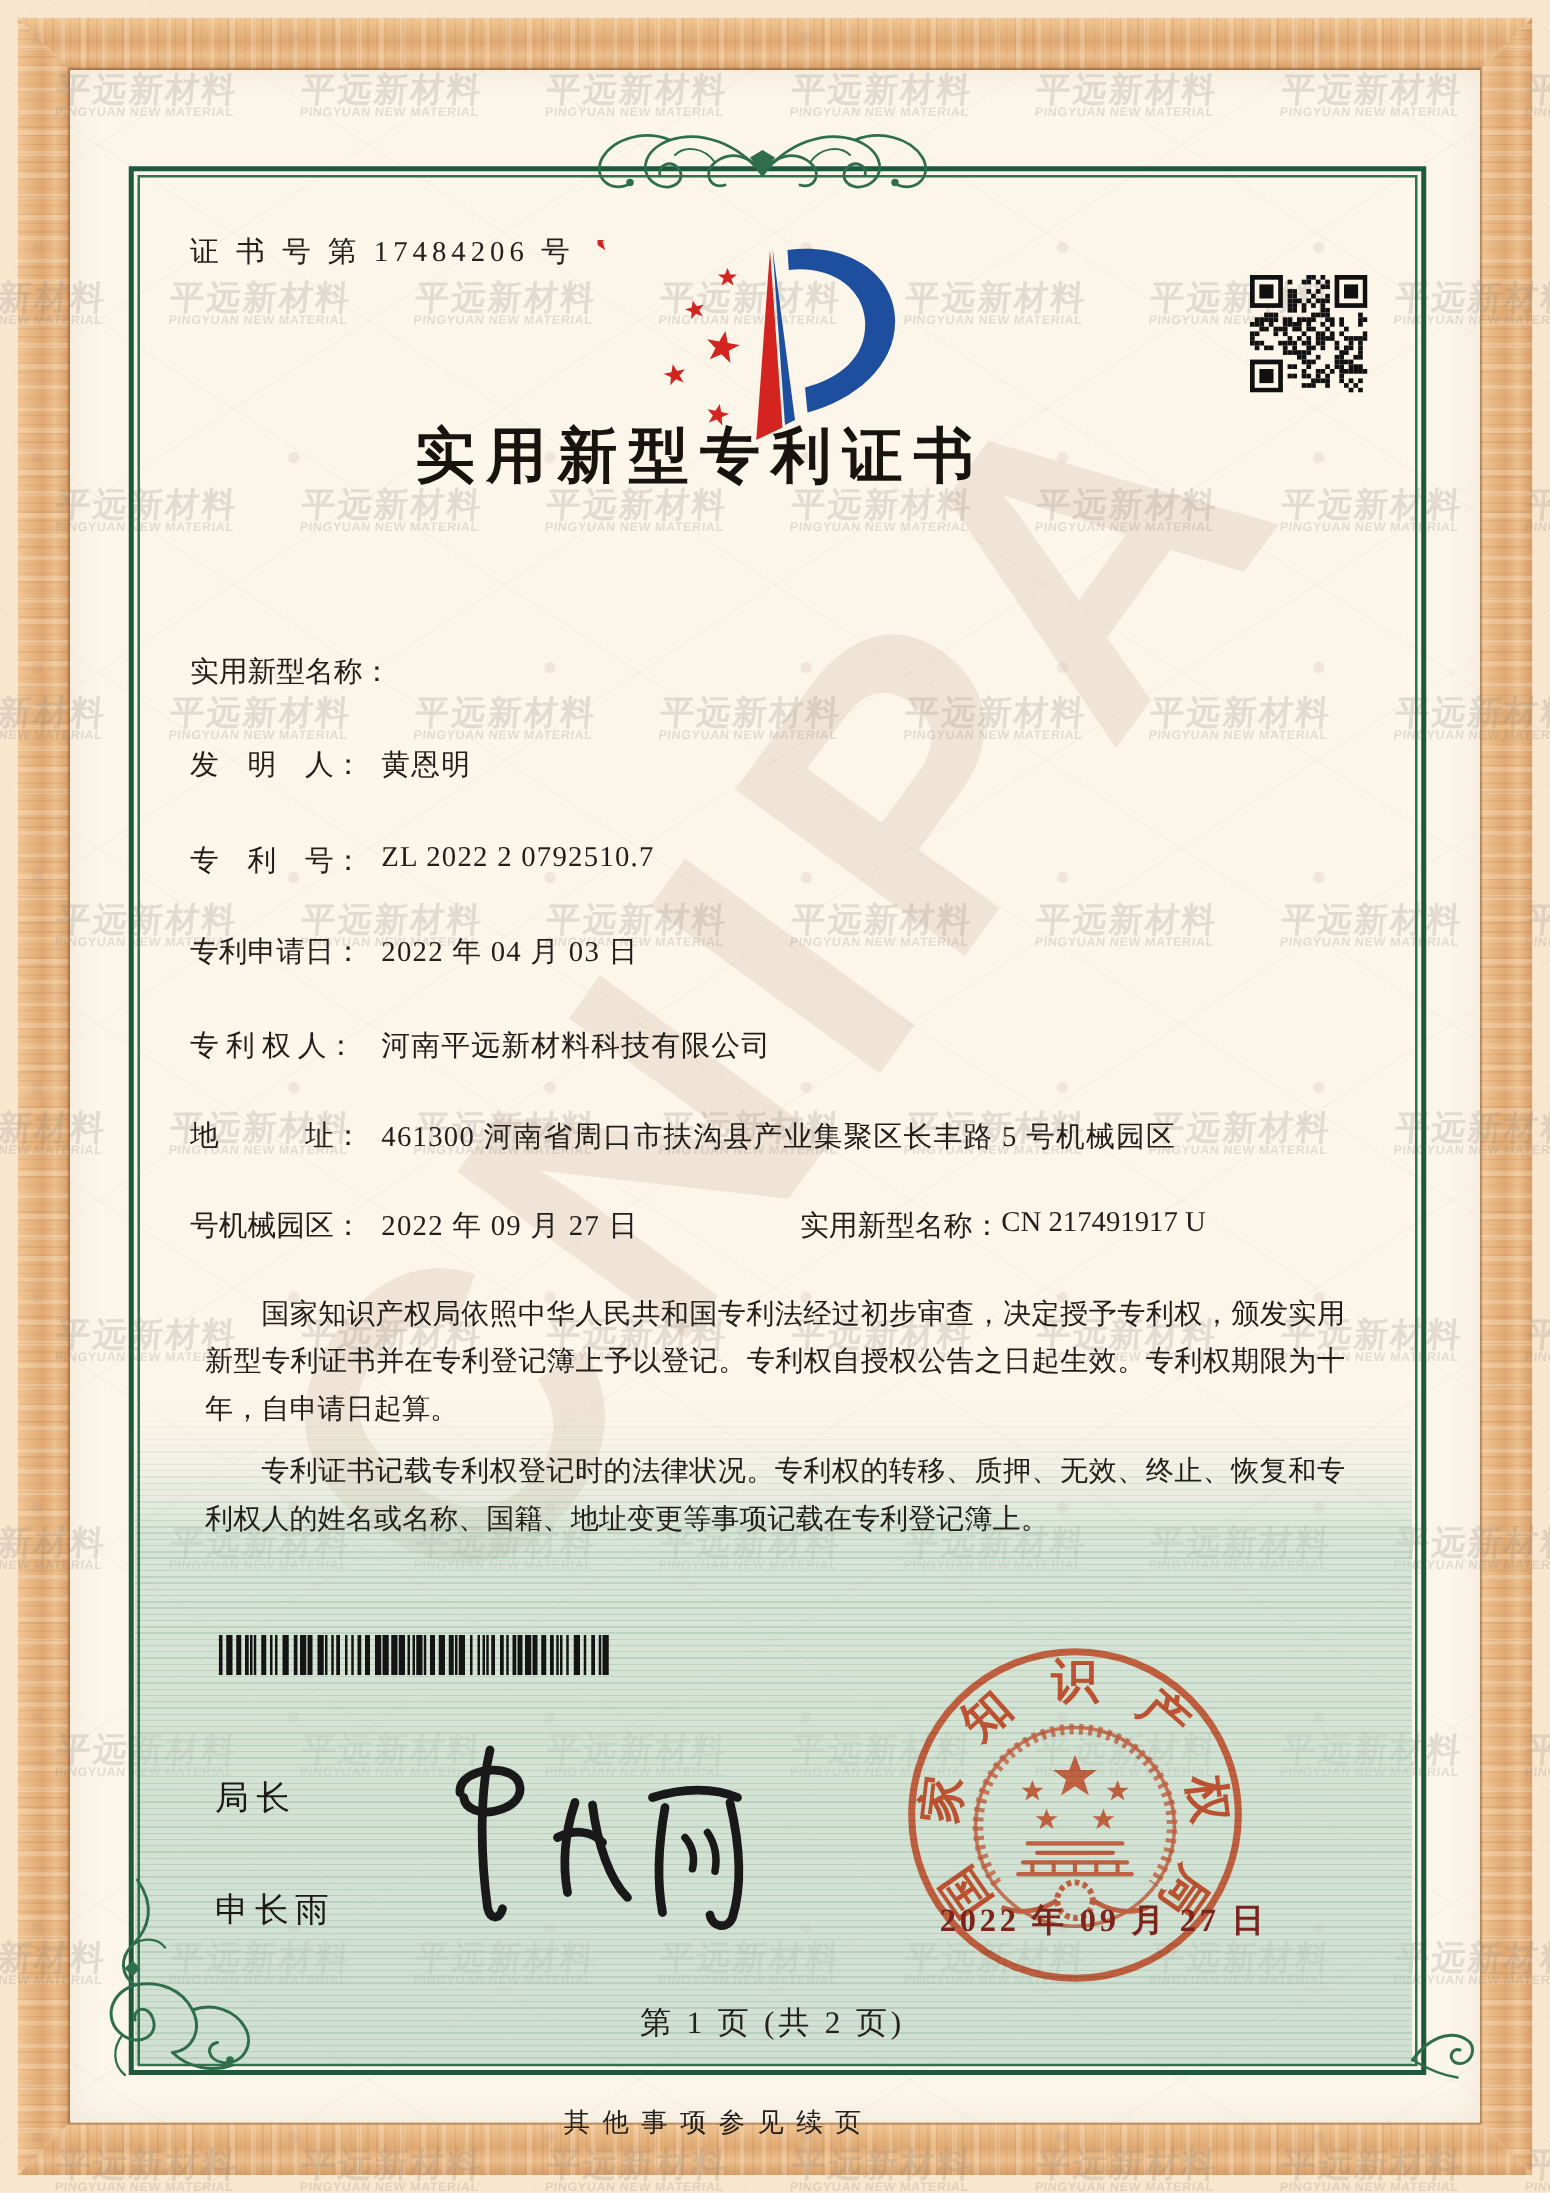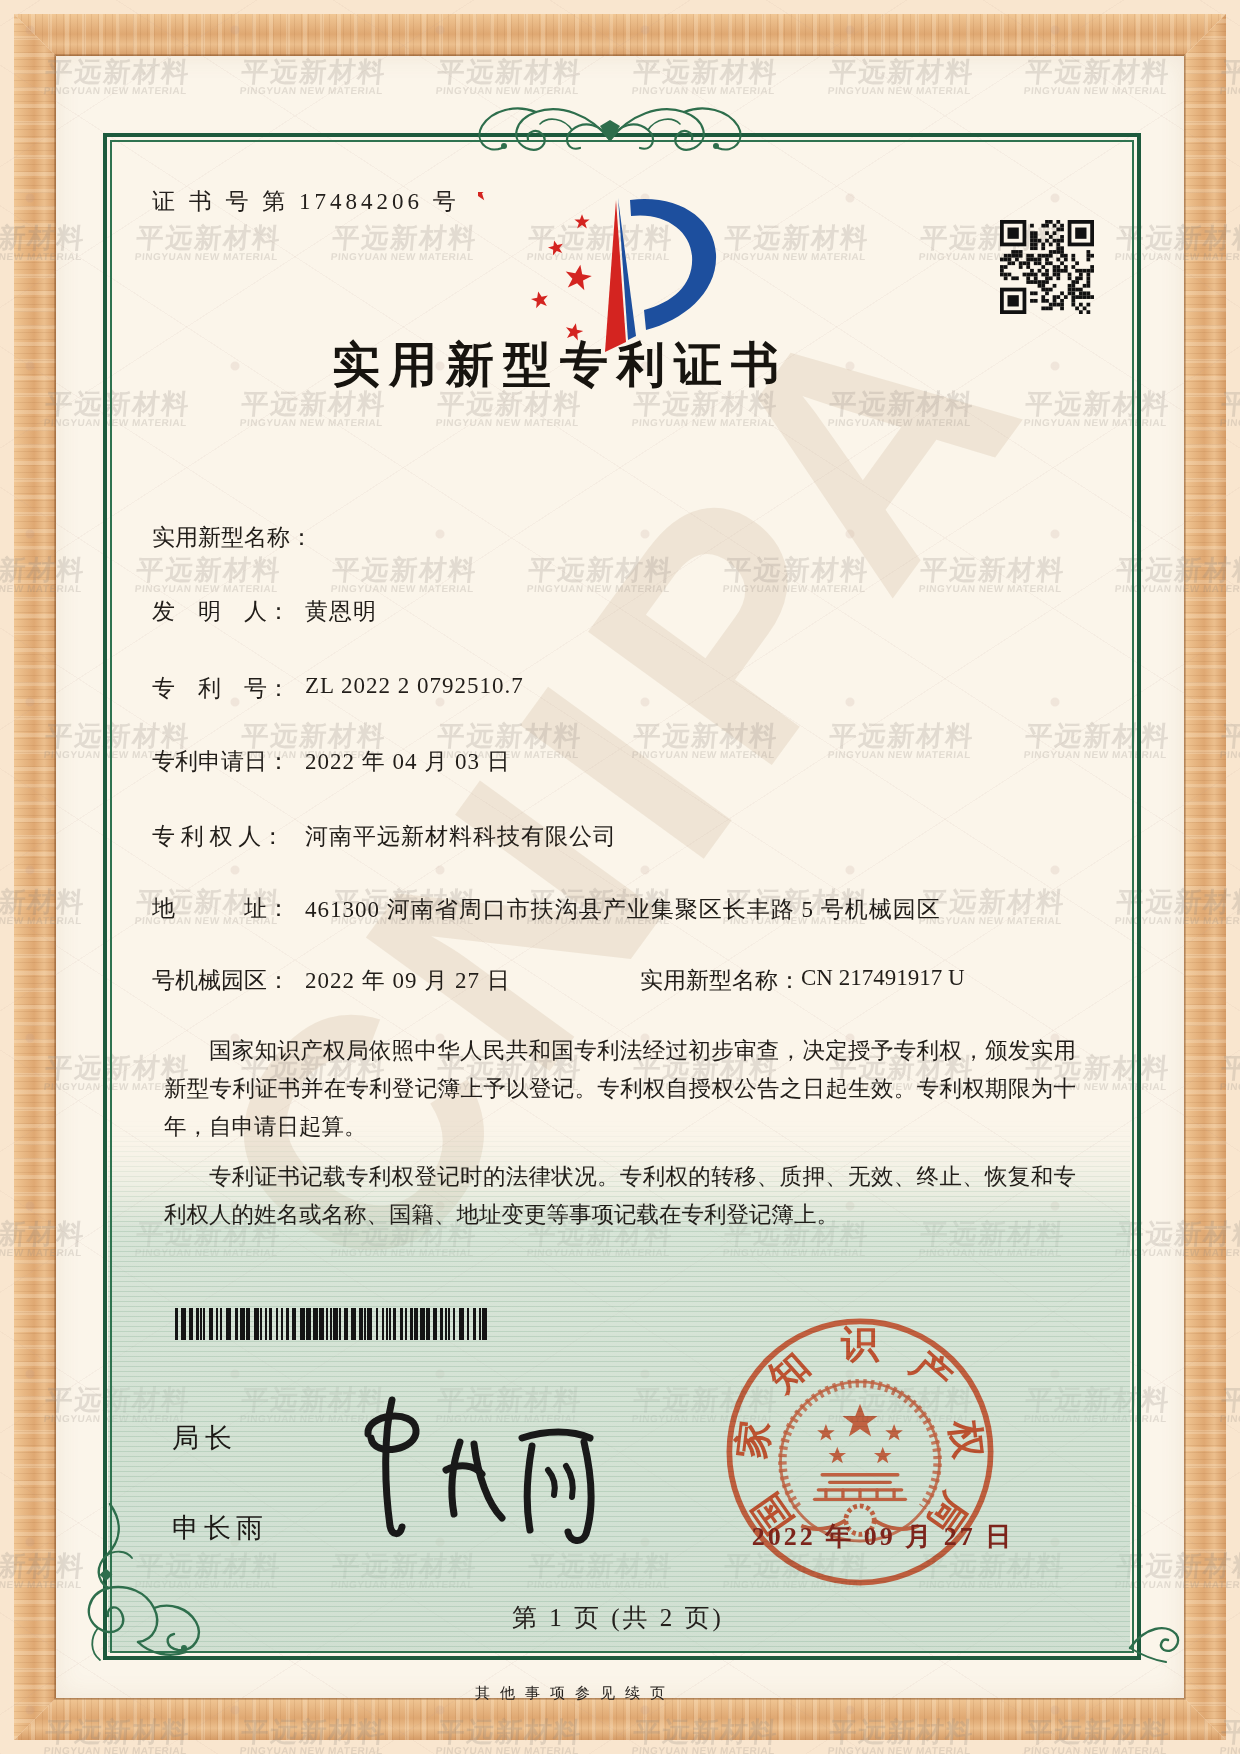--- a/index.html
+++ b/index.html
@@ -70,21 +70,21 @@
   .barcode{position:absolute;left:175px;top:1308px;width:314px;height:32px;}
   .sig-title{position:absolute;left:172px;top:1420px;font-size:27px;letter-spacing:6px;color:#1c1916;text-align:right;}
   .sig-name{position:absolute;left:172px;top:1466px;font-size:27px;letter-spacing:5px;color:#1c1916;margin-top:44px;}
   .handsig{position:absolute;left:352px;top:1386px;width:250px;height:165px;}
   .seal{position:absolute;left:718px;top:1310px;width:284px;height:284px;mix-blend-mode:multiply;opacity:.93;}
   .seal-date{position:absolute;left:883px;top:1519px;transform:translateX(-50%);white-space:nowrap;
       font-size:26px;font-weight:600;letter-spacing:3px;color:#7c241b;}
   .pagefoot{position:absolute;left:618px;top:1601px;transform:translateX(-50%);white-space:nowrap;
       font-size:25px;letter-spacing:3px;color:#24201d;}
   .contnote{position:absolute;left:575px;top:1684px;transform:translateX(-50%);white-space:nowrap;
-      font-size:15px;letter-spacing:10px;color:#24201d;}
+      font-size:21px;letter-spacing:10px;color:#24201d;}
 </style>
 </head>
 <body>
 
 <div class="stage">
 
   <div class="wood wood-top"></div>
   <div class="wood wood-bottom"></div>
   <div class="wood wood-left"></div>
   <div class="wood wood-right"></div>

